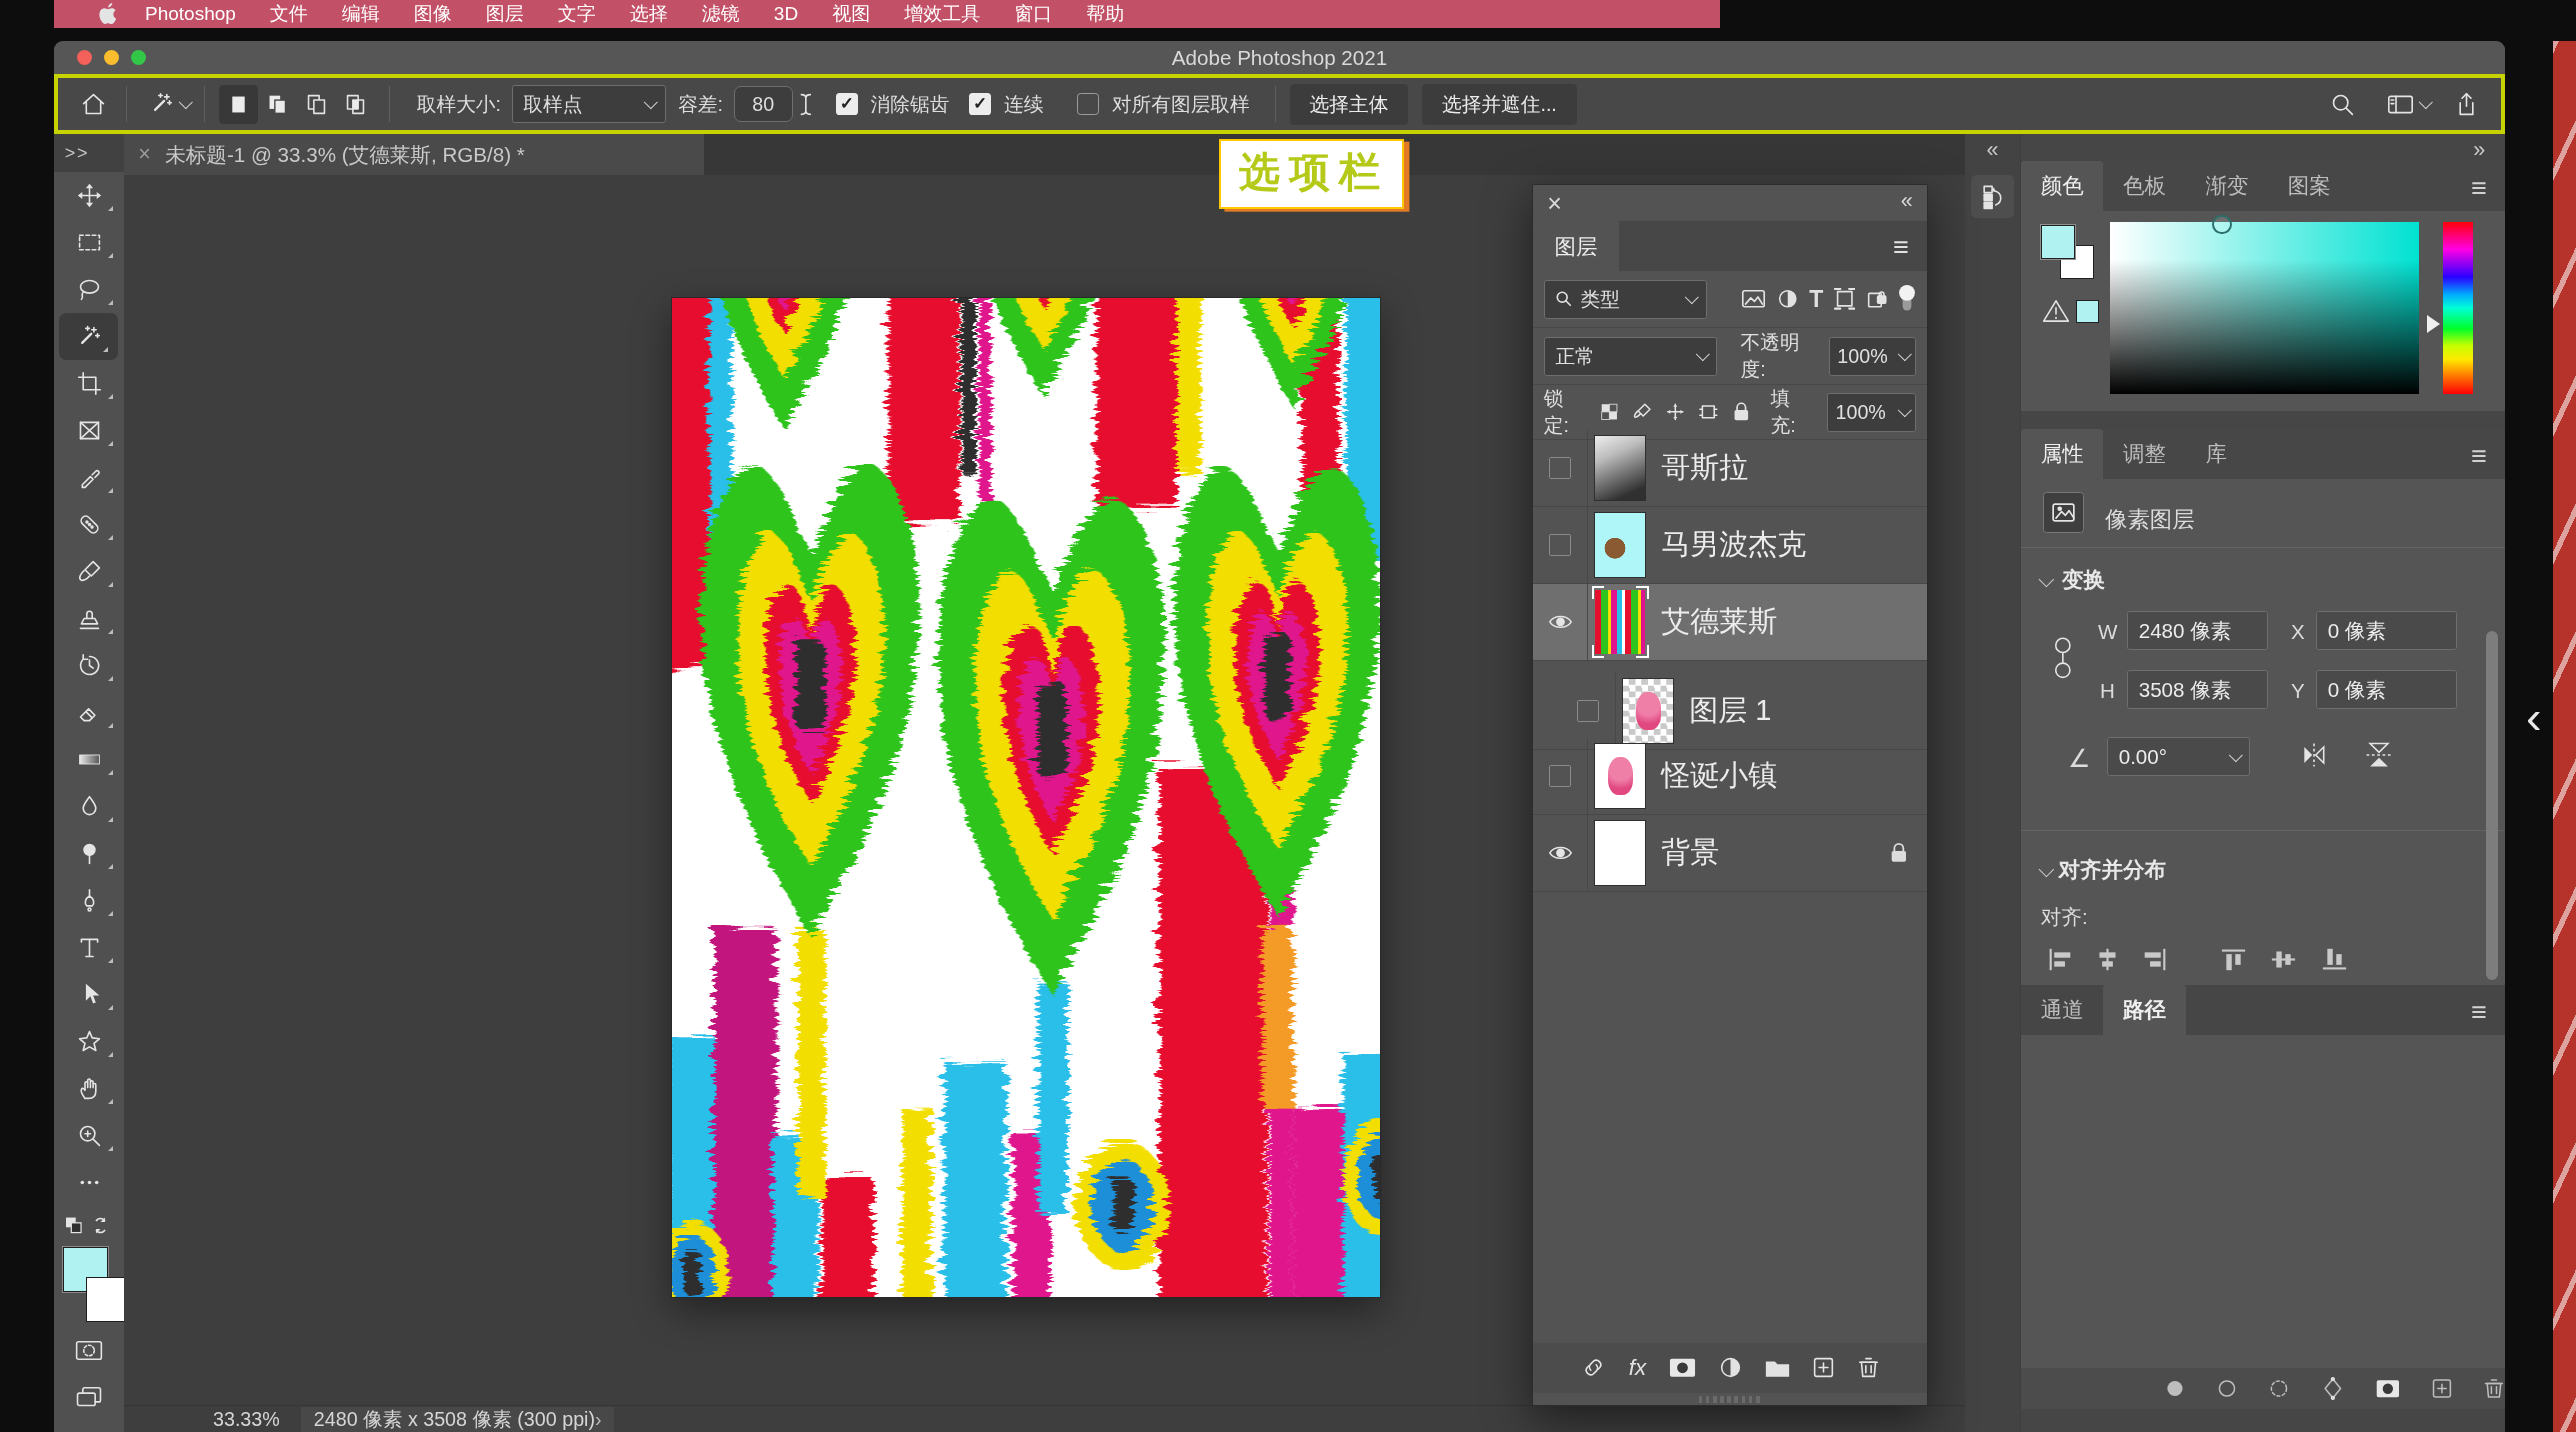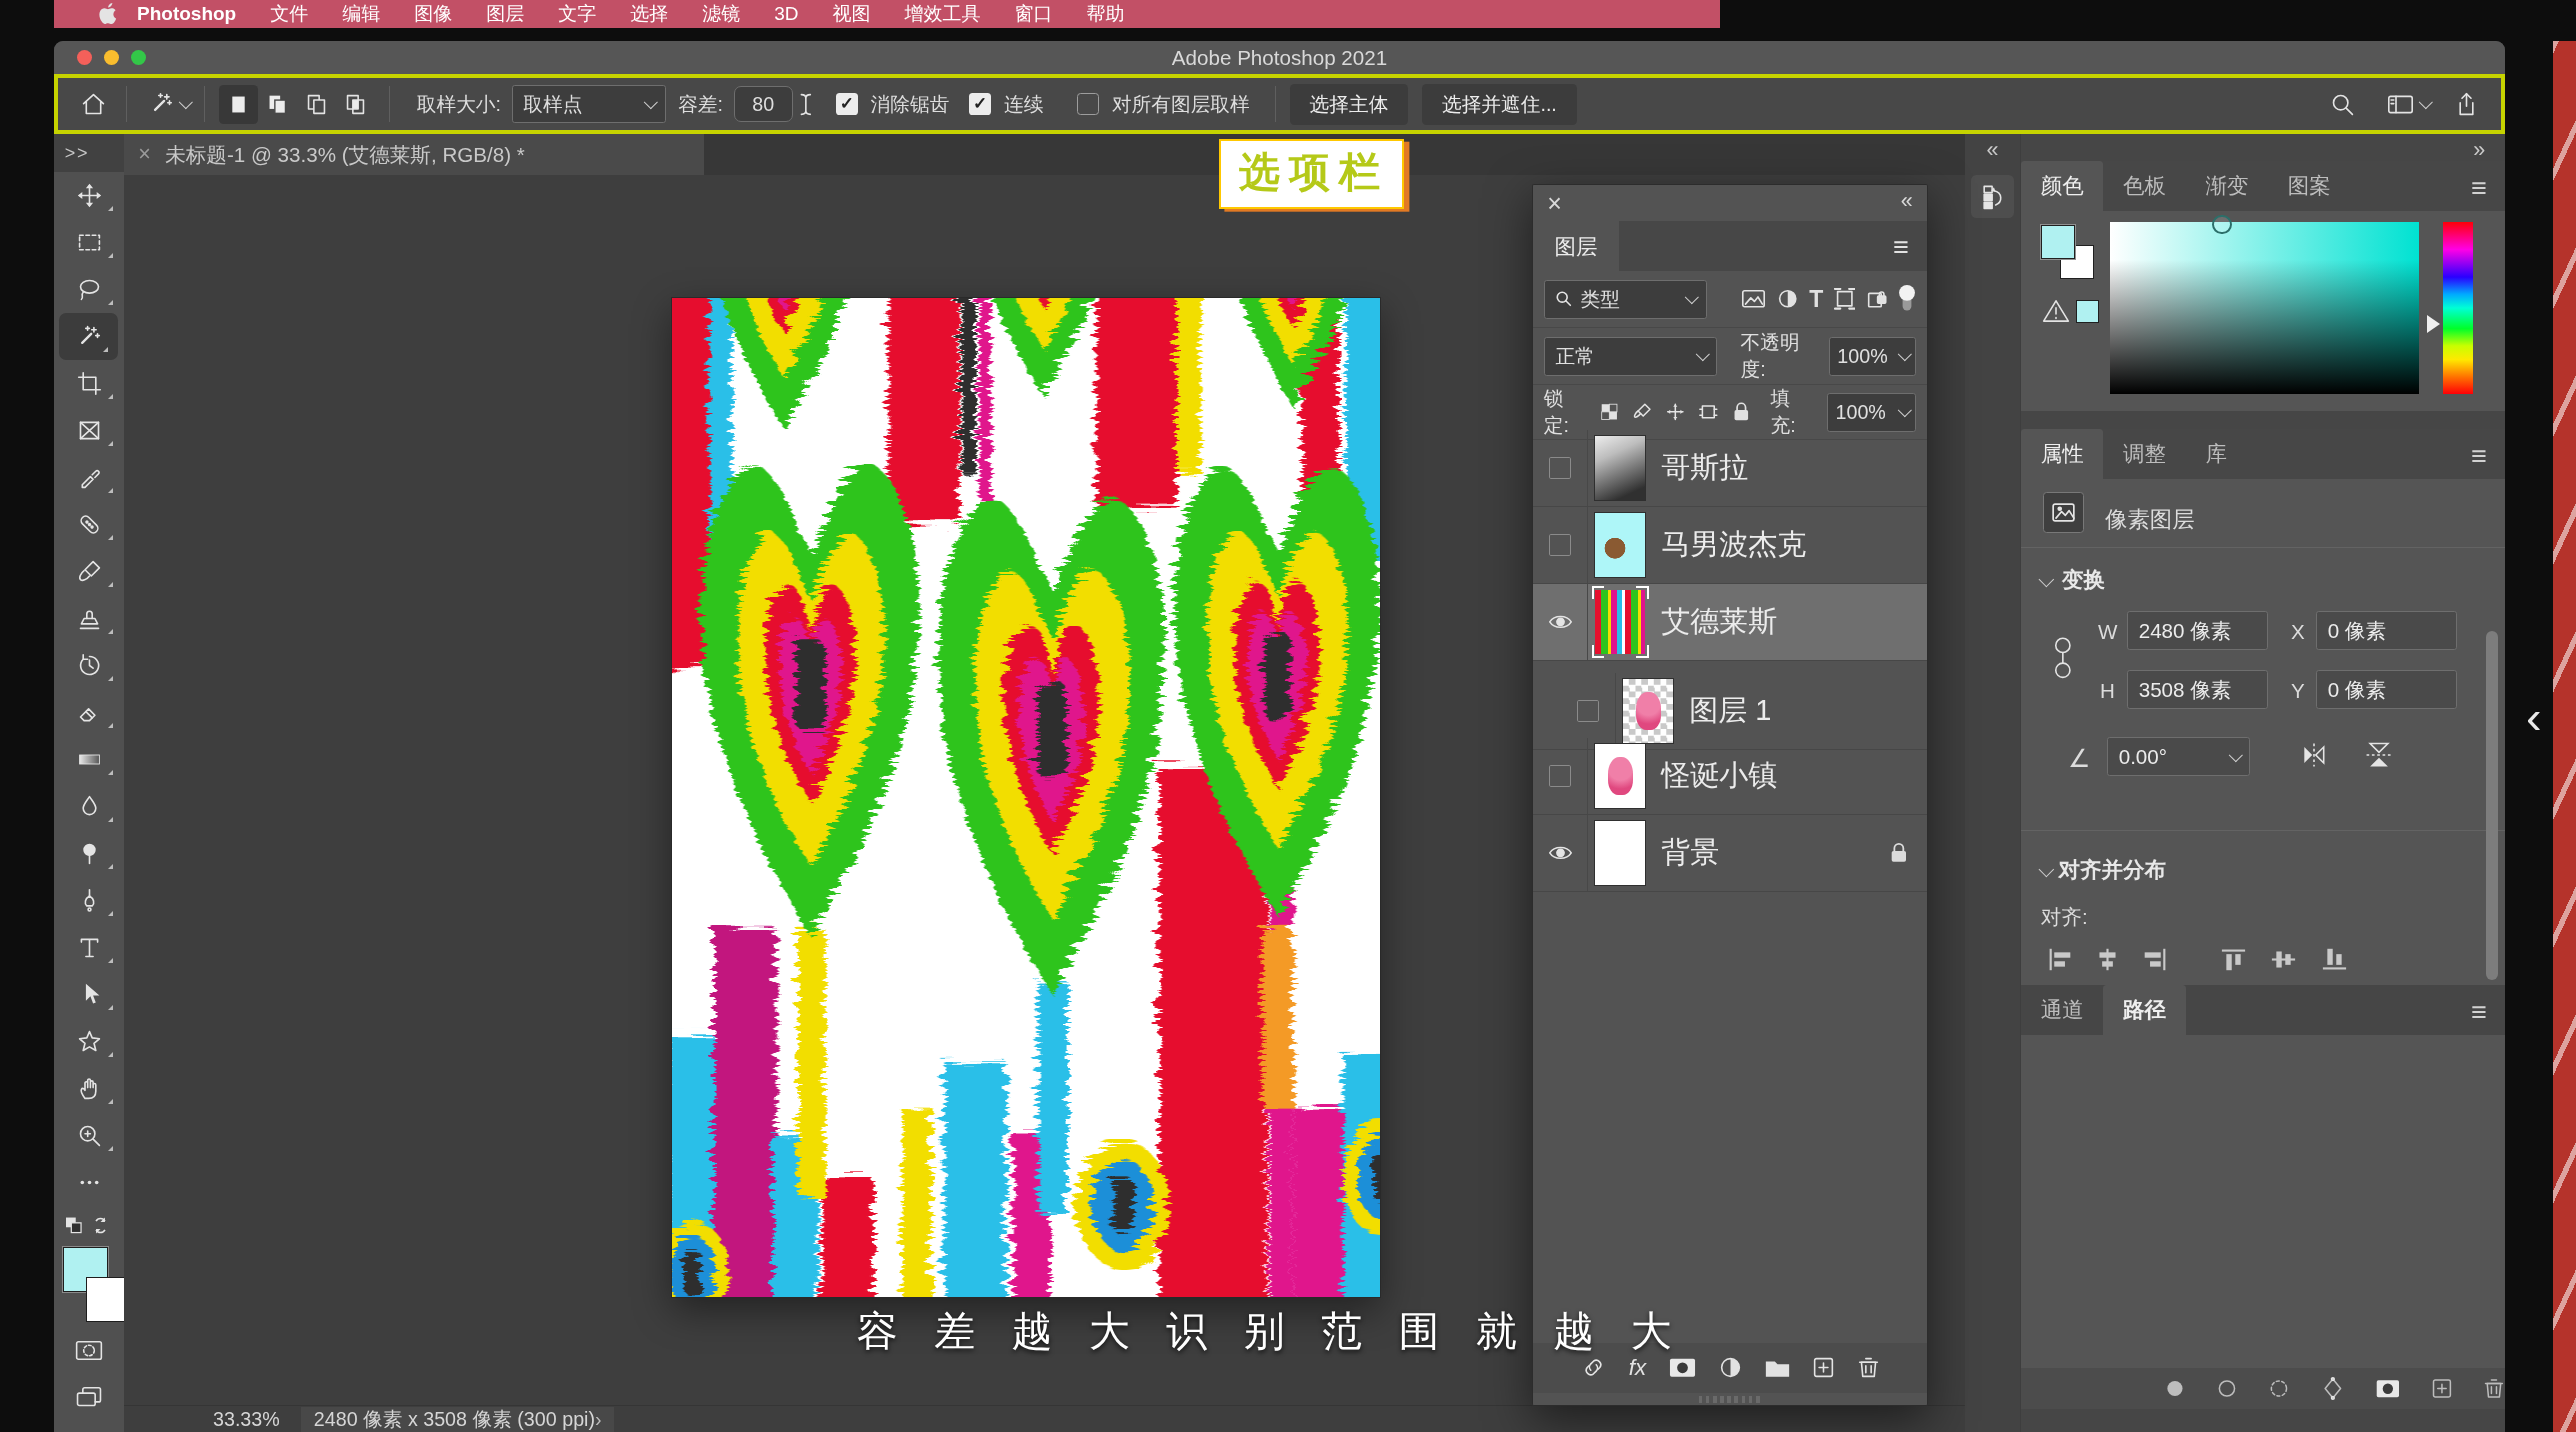--- a/index.html
+++ b/index.html
@@ -5,21 +5,21 @@
   * { margin:0; padding:0; box-sizing:border-box; }
   html,body { background:#000; }
   body { font-family:"Liberation Sans", sans-serif; }
   .screen { position:relative; width:2576px; height:1433px; background:#0d0d0d; overflow:hidden; }
 
   
   .menubar { position:absolute; left:54px; top:0; width:1666px; height:28px; background:#c25066;
     display:flex; align-items:center; color:#fff; font-size:19px; }
   .menubar .apple { margin-left:45px; }
   .menubar .mi { margin-left:34px; white-space:nowrap; }
-  .menubar .mi.bold { font-weight:bold; margin-left:20px; }
+  .menubar .mi.bold { font-weight:normal; margin-left:28px; }
 
   
   .wallpaper { position:absolute; right:0; top:41px; width:23px; height:1392px;
     background:#b5332b;
     background-image:repeating-linear-gradient(115deg, rgba(255,255,255,.55) 0 5.4px, rgba(255,255,255,0) 5.4px 54px); }
   .edge-chevron { position:absolute; left:2526px; top:689px; color:#e8e8e8; font-size:47px; z-index:5; }
 
   
   .window { position:absolute; left:54px; top:41px; width:2451px; height:1392px;
     background:#3e3e3e; border-radius:9px 9px 0 0; overflow:hidden; }
@@ -865,15 +865,14 @@
             <path d="M5 8h16l-1.5 16h-13z"></path>
             <path d="M3 8h20M10 4h6M10 12v8M16 12v8"></path>
           </svg>
       </div>
       <div class="lp-grip"></div>
     </div>
 
     <div class="callout">选项栏</div>
   </div>
 
-  <div class="subtitle">容 差 越 大 识 别 范 围 就 越 大</div>
 </div>
 
 
 </body></html>

